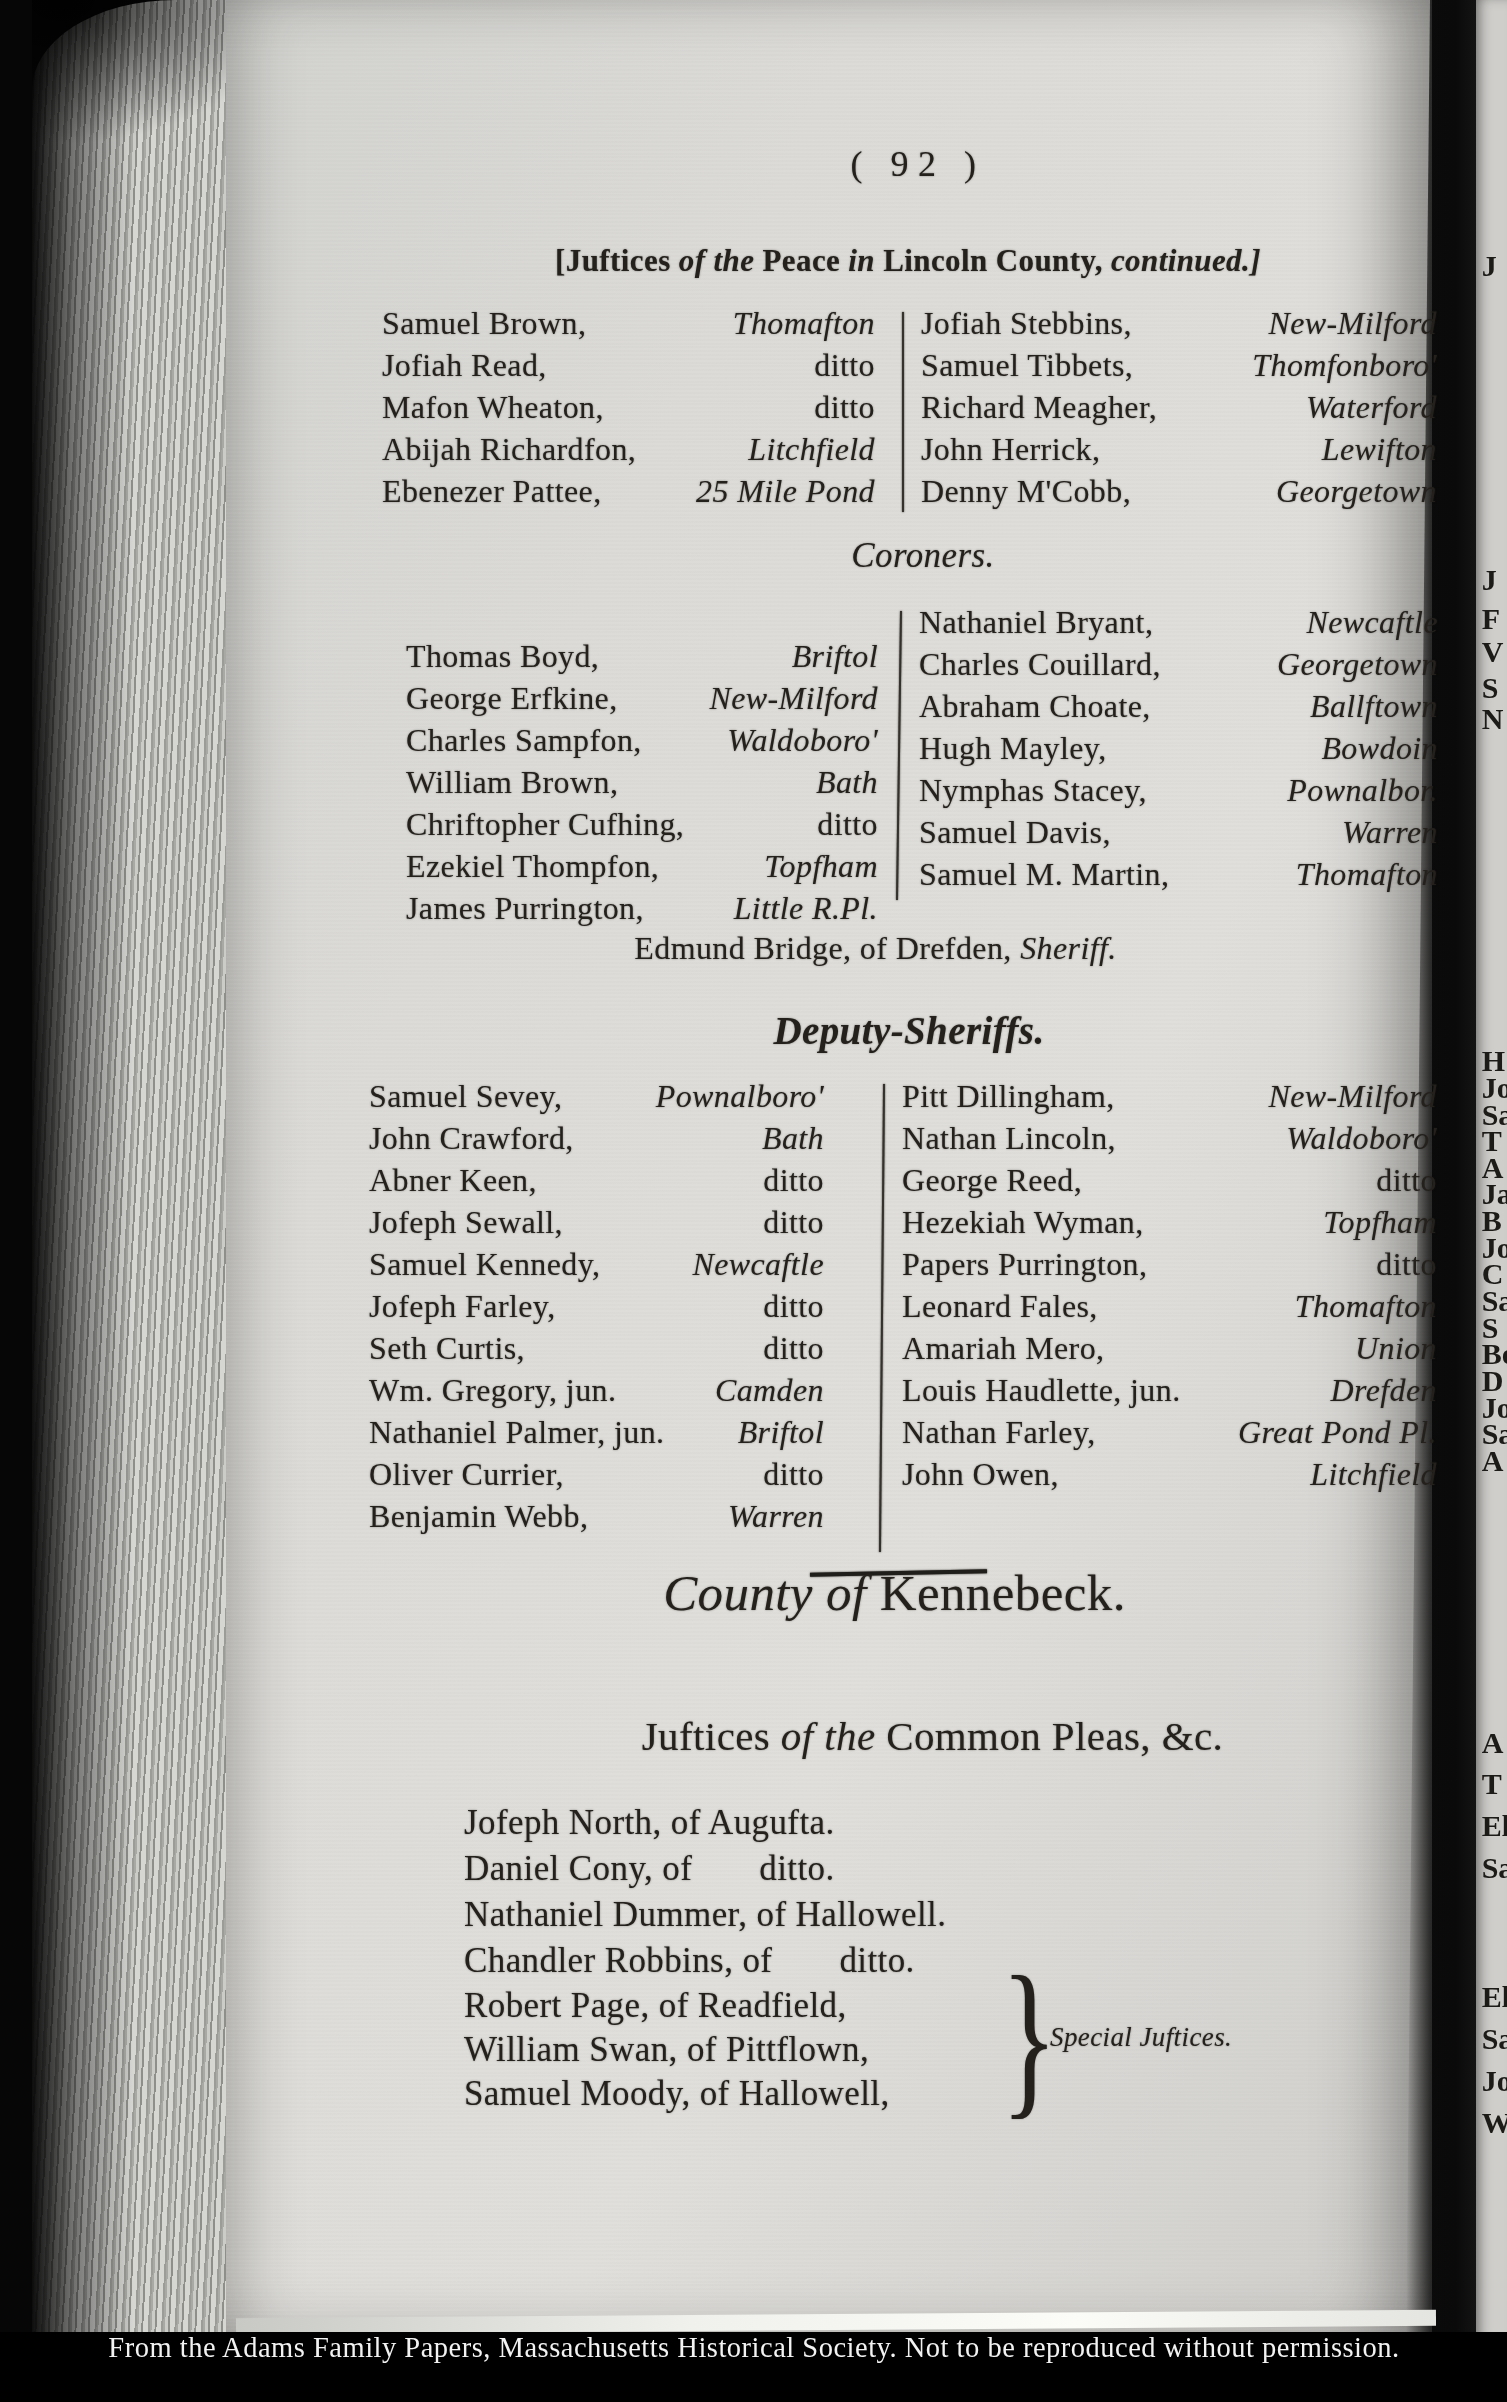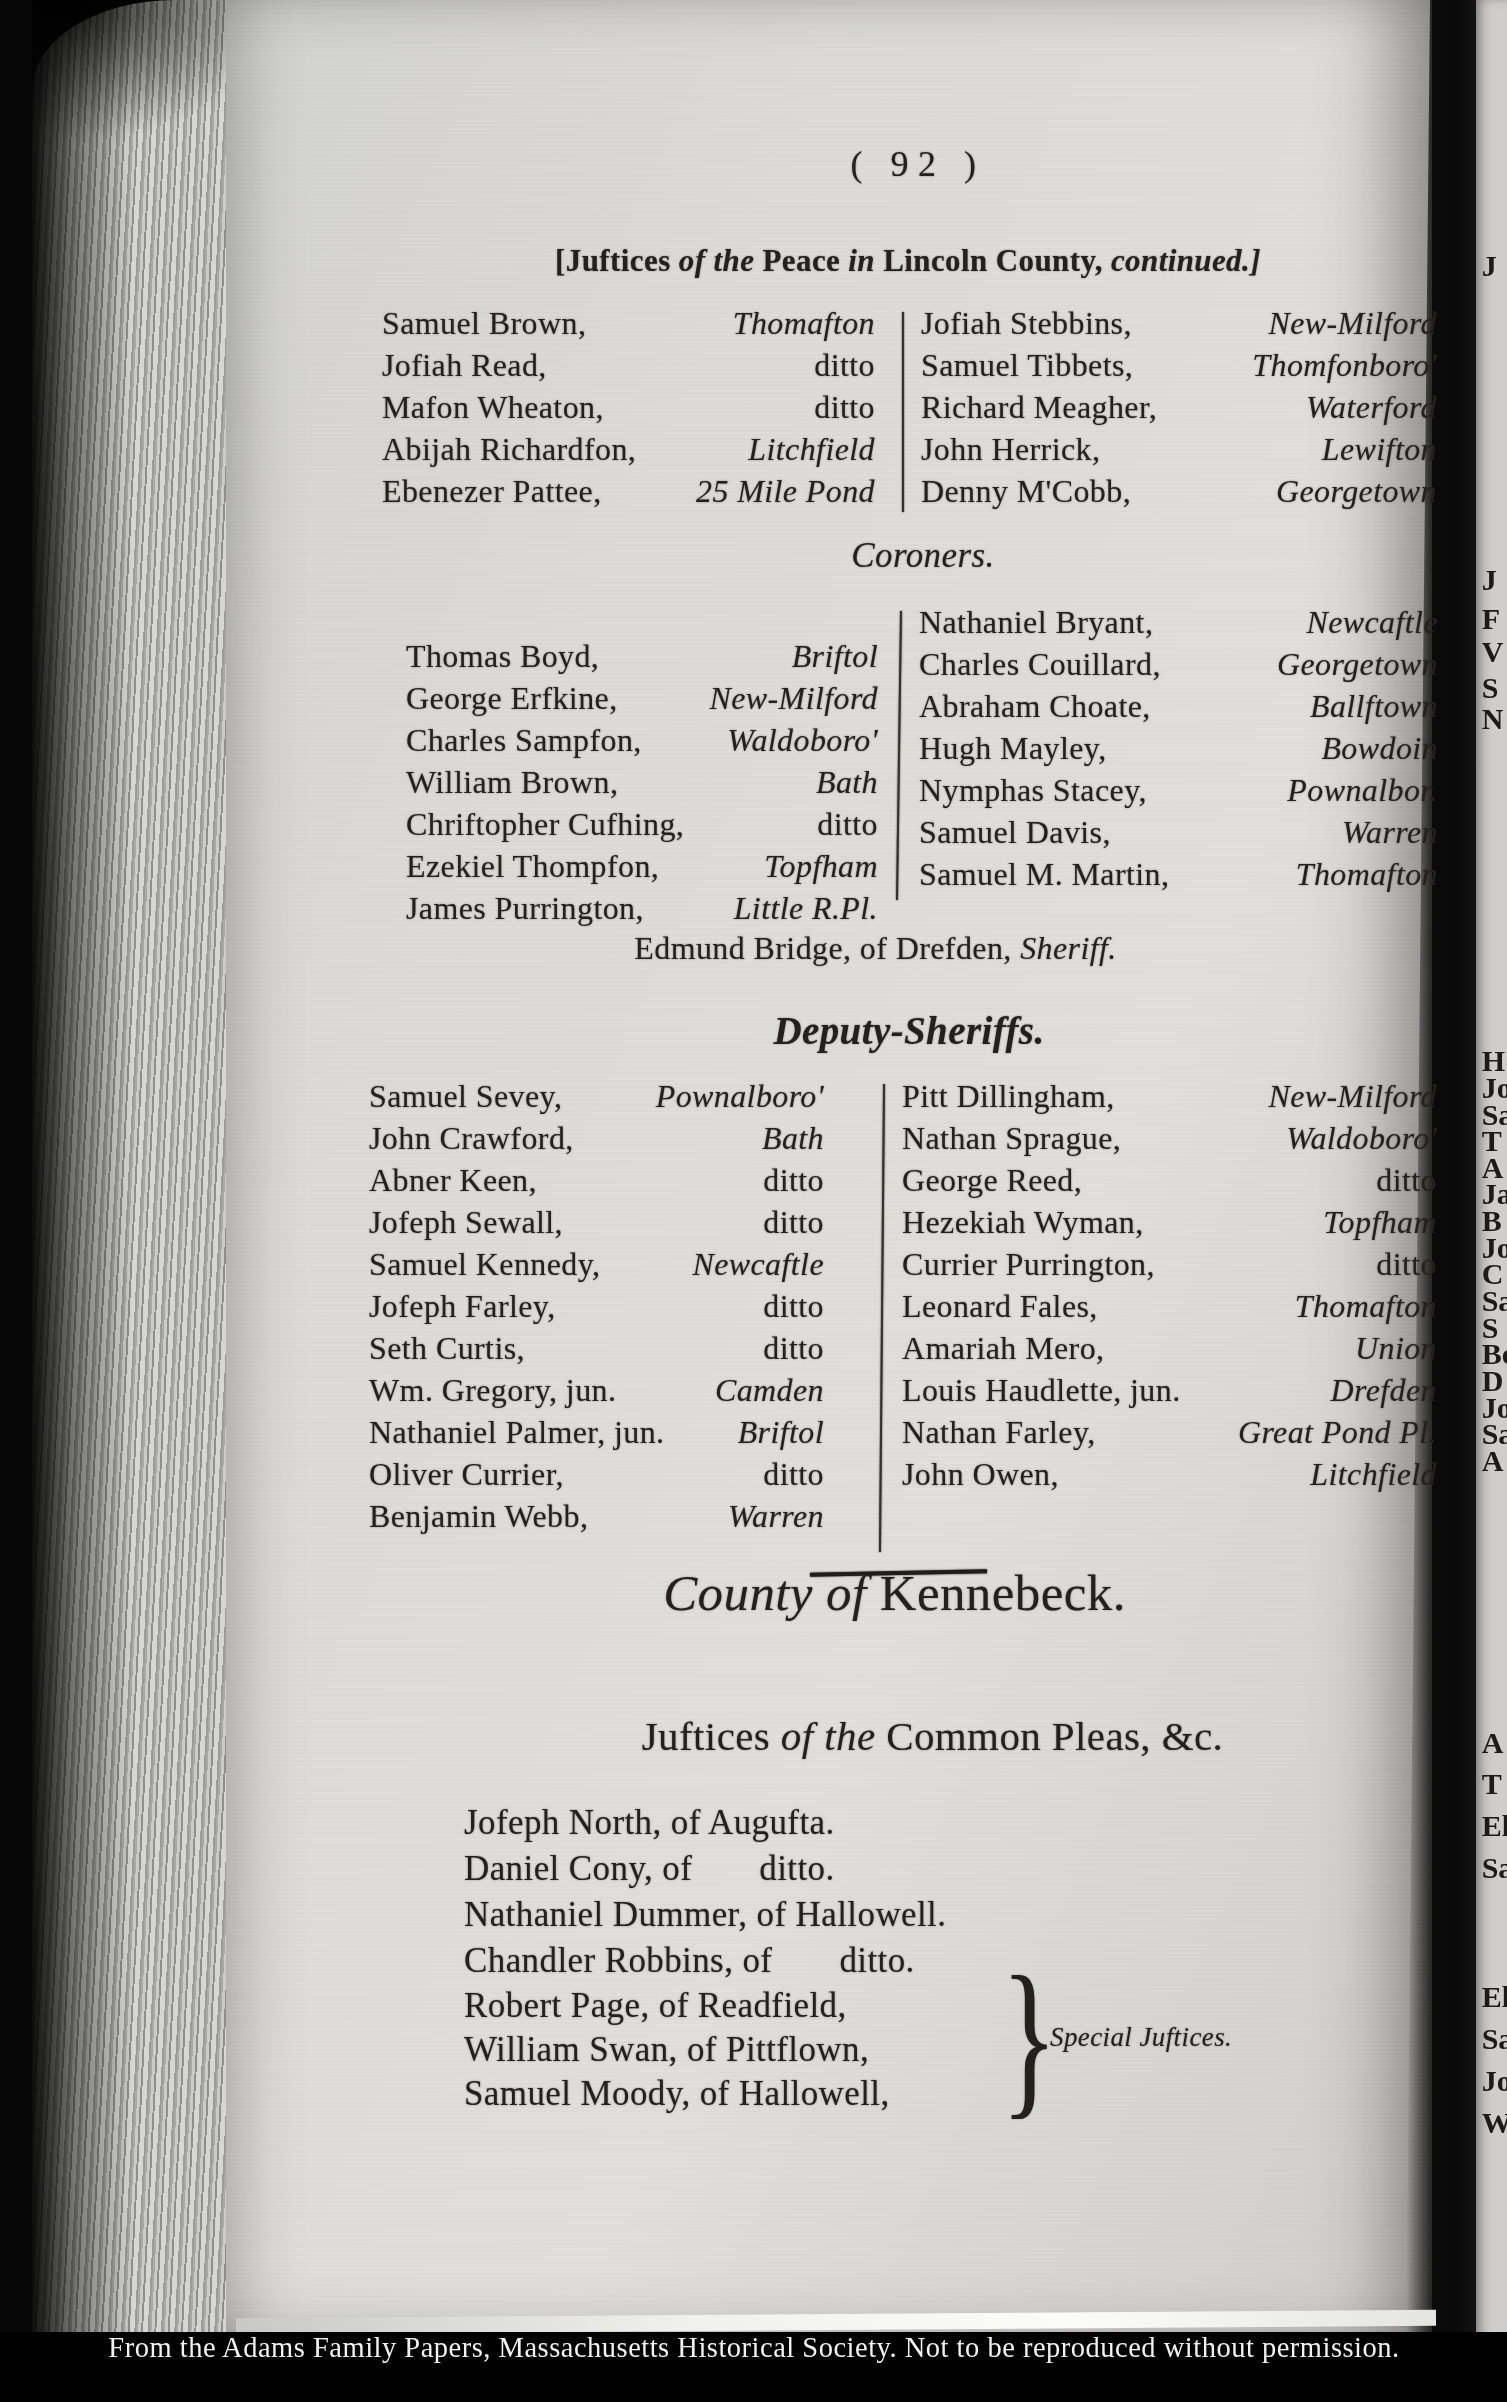--- a/index.html
+++ b/index.html
@@ -290,33 +290,33 @@
           <span class="pl it">Warren</span>
         </div>
       </div>
     <div class="abs" id="ddiv"></div>
     <div class="abs twocol" id="dr">
         <div class="rw">
           <span class="nm rm">Pitt Dillingham,</span>
           <span class="pl it">New-Milford</span>
         </div>
         <div class="rw">
-          <span class="nm rm">Nathan Sprague,</span>
+          <span class="nm rm">Nathan Lincoln,</span>
           <span class="pl it">Waldoboro'</span>
         </div>
         <div class="rw">
           <span class="nm rm">George Reed,</span>
           <span class="pl rm">ditto</span>
         </div>
         <div class="rw">
           <span class="nm rm">Hezekiah Wyman,</span>
           <span class="pl it">Topfham</span>
         </div>
         <div class="rw">
-          <span class="nm rm">Currier Purrington,</span>
+          <span class="nm rm">Papers Purrington,</span>
           <span class="pl rm">ditto</span>
         </div>
         <div class="rw">
           <span class="nm rm">Leonard Fales,</span>
           <span class="pl it">Thomafton</span>
         </div>
         <div class="rw">
           <span class="nm rm">Amariah Mero,</span>
           <span class="pl it">Union</span>
         </div>

